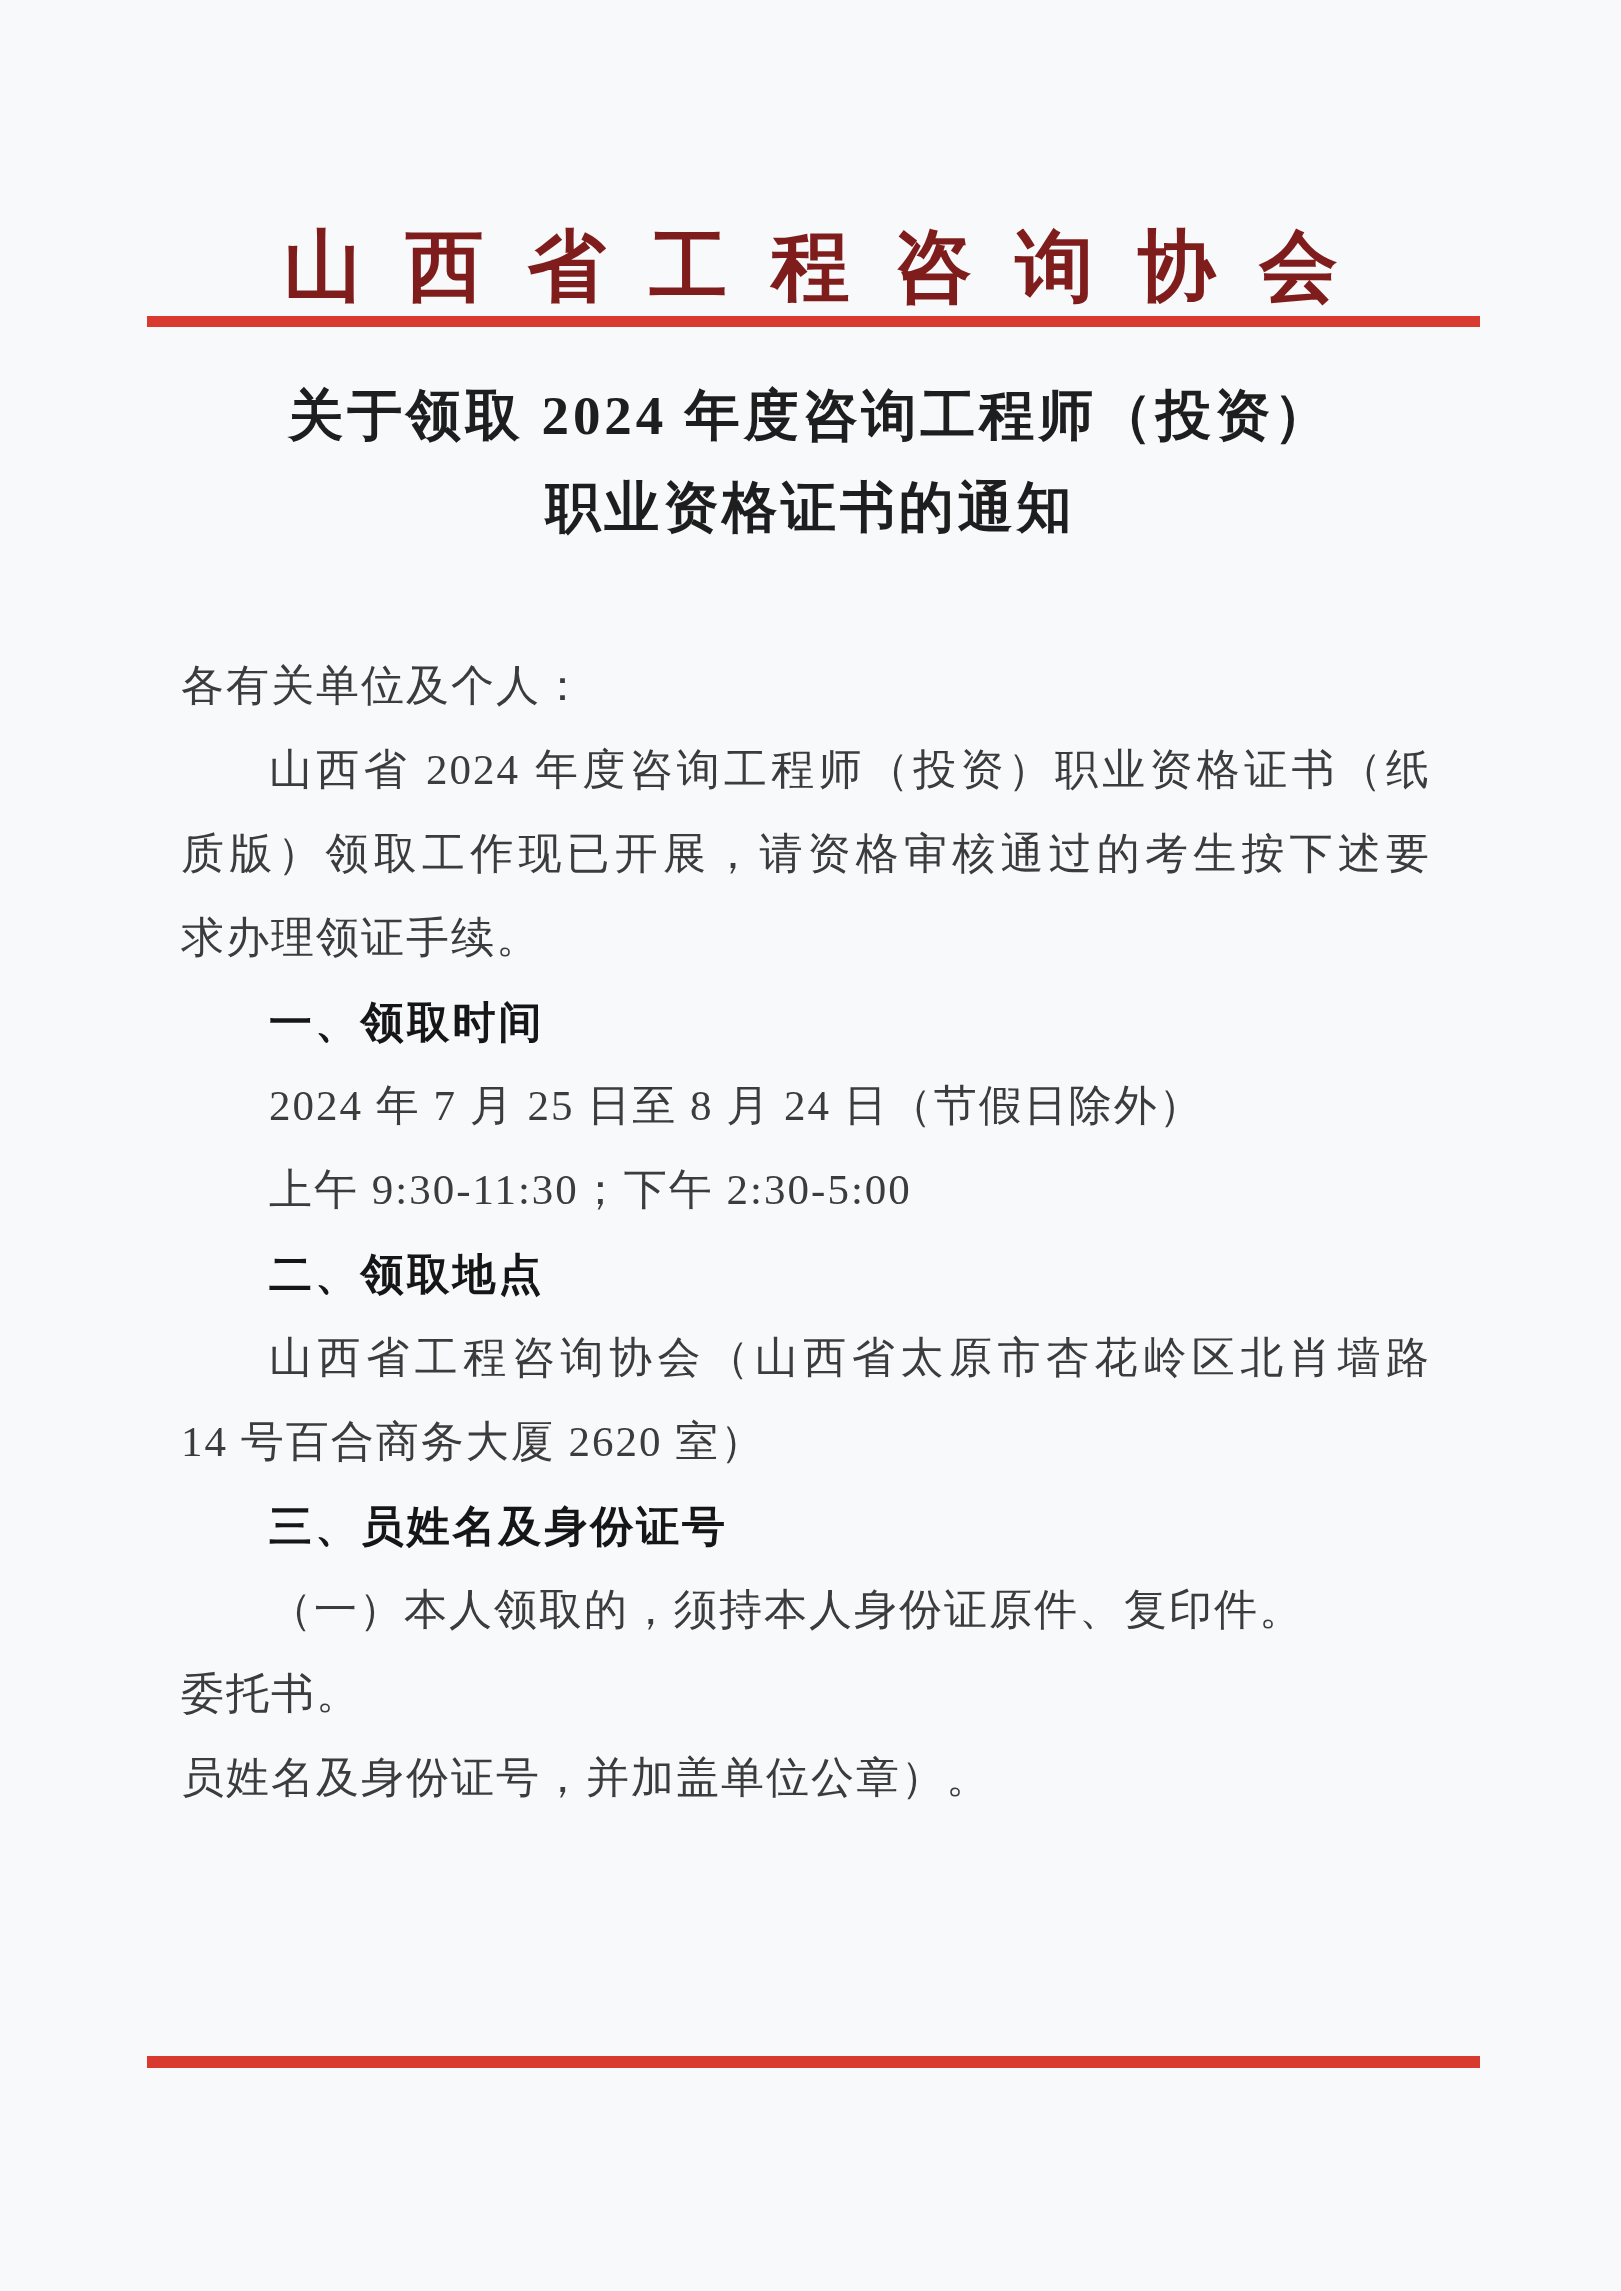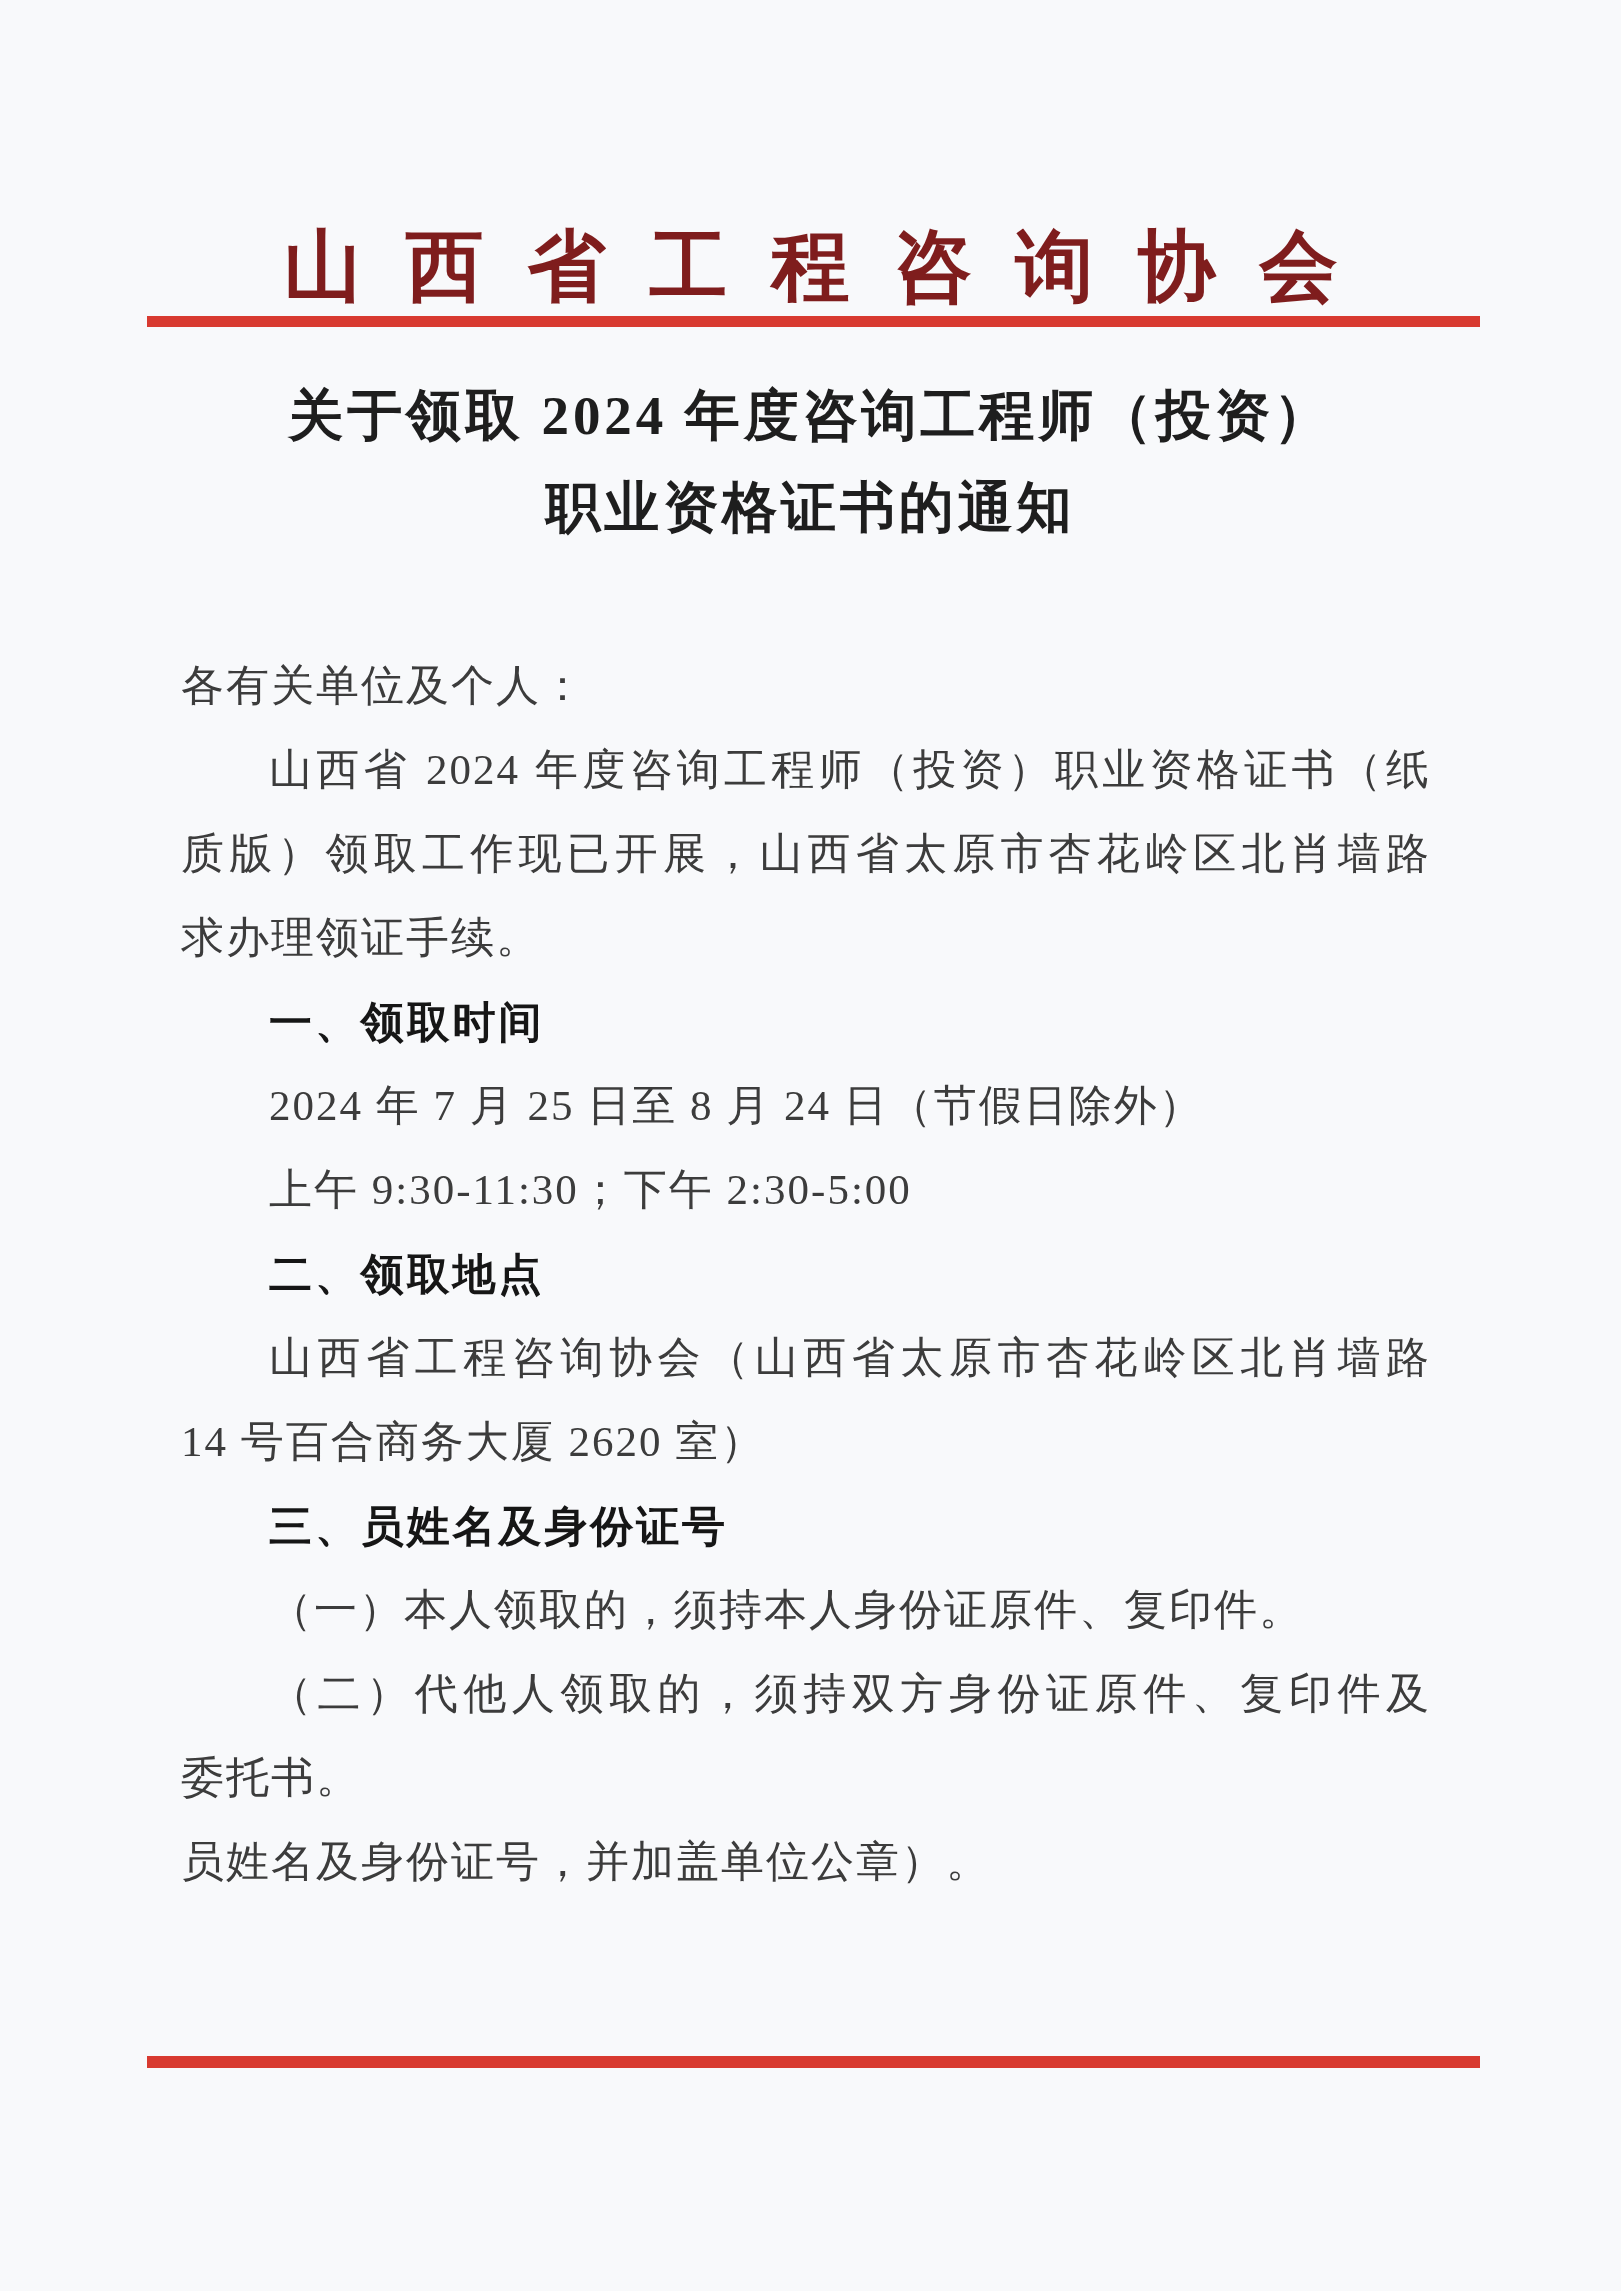--- a/index.html
+++ b/index.html
@@ -100,34 +100,33 @@
 
   <div class="doc-title">
     <div class="t-line">关于领取 2024 年度咨询工程师（投资）</div>
     <div class="t-line">职业资格证书的通知</div>
   </div>
 
   <div class="body-block">
     <div class="line">各有关单位及个人：</div>
 
     <div class="line indent fill">山西省 2024 年度咨询工程师（投资）职业资格证书（纸</div>
-    <div class="line fill">质版）领取工作现已开展，山西省太原市杏花岭区北肖墙路</div>
+    <div class="line fill">质版）领取工作现已开展，请资格审核通过的考生按下述要</div>
     <div class="line">求办理领证手续。</div>
 
     <div class="line indent heading">一、领取时间</div>
     <div class="line indent">2024 年 7 月 25 日至 8 月 24 日（节假日除外）</div>
     <div class="line indent">上午 9:30-11:30；下午 2:30-5:00</div>
 
     <div class="line indent heading">二、领取地点</div>
     <div class="line indent fill">山西省工程咨询协会（山西省太原市杏花岭区北肖墙路</div>
     <div class="line">14 号百合商务大厦 2620 室）</div>
 
     <div class="line indent heading">三、员姓名及身份证号</div>
     <div class="line indent">（一）本人领取的，须持本人身份证原件、复印件。</div>
-    <div class="line indent fill">（二）代他人领取的，须持双方身份证原件、复印件及</div>
     <div class="line">委托书。</div>
     <div class="line">员姓名及身份证号，并加盖单位公章）。</div>
   </div>
 
   <div class="rule rule-bottom"></div>
 
 </div>
 
 
 </body></html>

